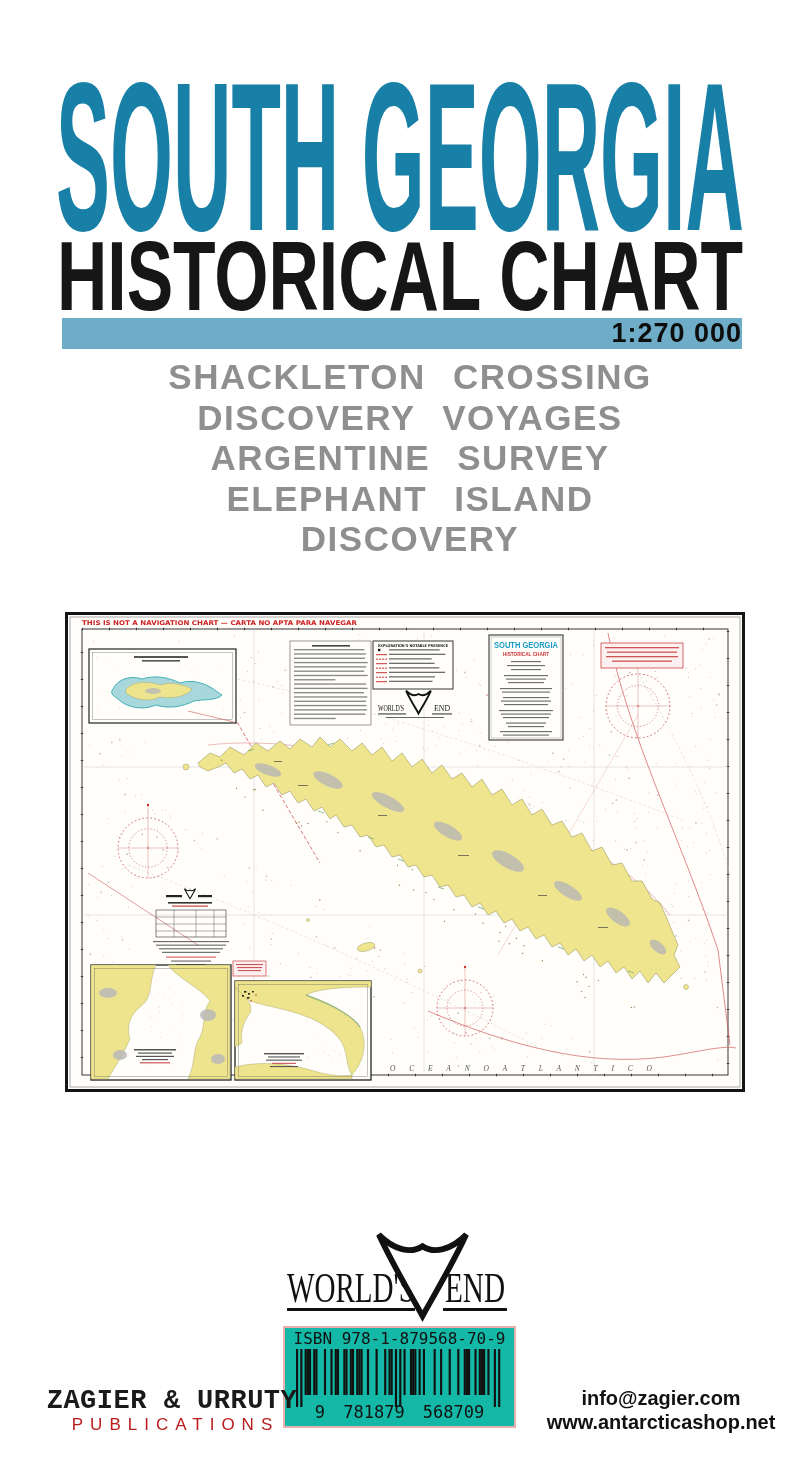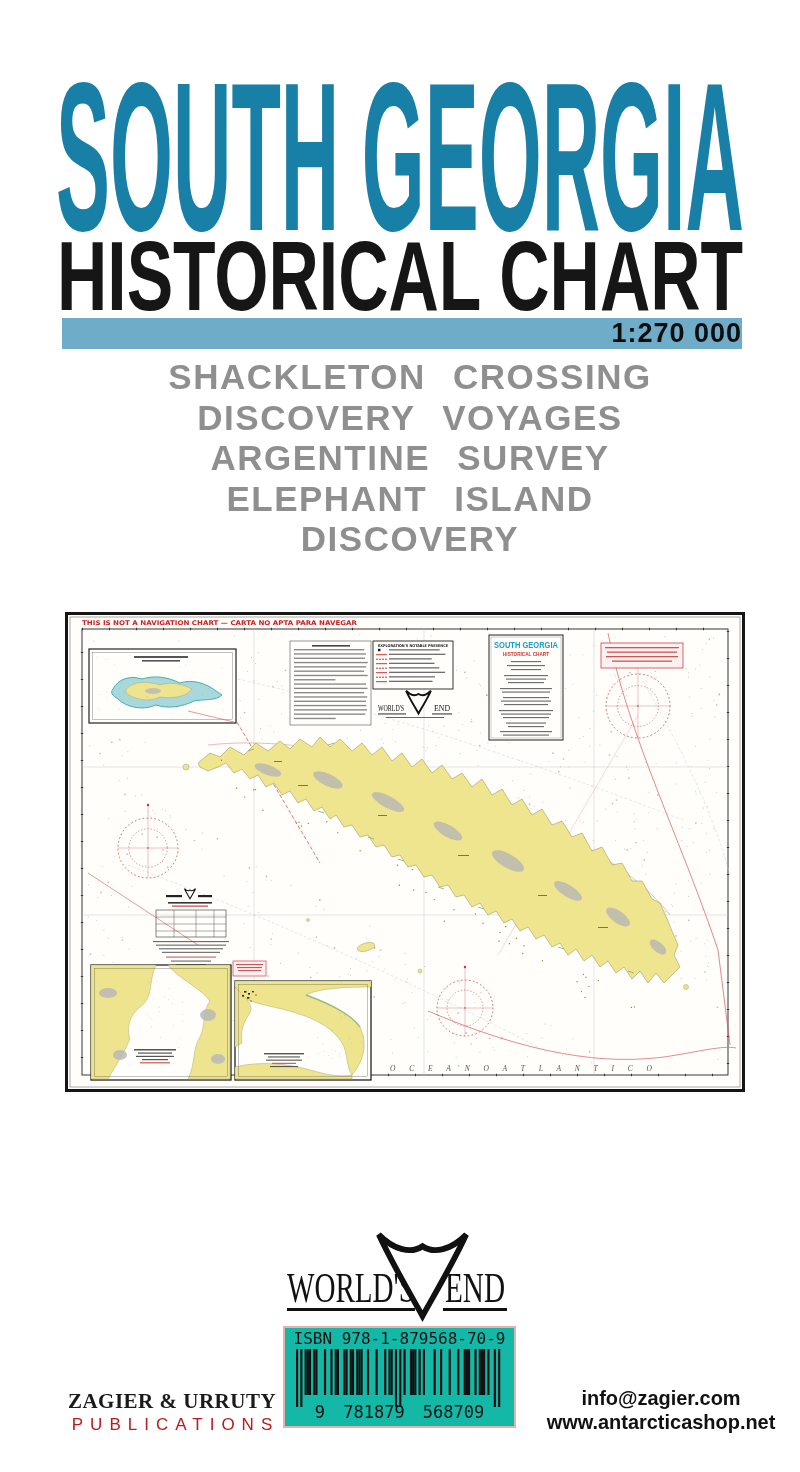--- a/index.html
+++ b/index.html
@@ -18,21 +18,21 @@
   .mapbox{left:65px;top:612px;width:674px;height:474px;border:3px solid #151515;background:#fffefb;}
   .mapbox svg{display:block;}
   
   .barcode{left:283px;top:1326px;width:229px;height:98px;border:2px solid #E9B0B0;background:#14b8a6;}
   .isbnline{position:absolute;left:0;top:1px;width:100%;text-align:center;
             font-family:"DejaVu Sans Mono",monospace;font-size:16px;color:#111;letter-spacing:0px;}
   .digits{position:absolute;left:0;top:74px;width:100%;text-align:center;
           font-family:"DejaVu Sans Mono",monospace;font-size:17px;color:#111;word-spacing:8px;}
   
   .publisher{left:44px;top:1388px;width:256px;text-align:center;color:#1a1a1a;}
-  .pubname{font-family:Liberation Serif, serif;font-weight:bold;font-size:21px;line-height:27px;letter-spacing:0.5px;}
+  .pubname{font-family:Liberation Mono, monospace;font-weight:bold;font-size:27px;line-height:27px;letter-spacing:0.5px;}
   .pubdiv{font-family:"Liberation Sans",sans-serif;font-size:17px;line-height:20px;letter-spacing:7px;padding-left:7px;color:#b91c1c;}
   .contact{left:530px;top:1386px;width:262px;text-align:center;color:#111;transform:scaleX(.95);transform-origin:center;}
   .contact .l1,.contact .l2{font-weight:bold;font-size:21px;line-height:24px;font-family:"Liberation Sans",sans-serif;}
 </style>
 </head>
 <body>
 
 <div class="page">
 
   <svg class="abs" style="left:55px;top:58px" width="690" height="258" viewBox="0 0 690 258">

